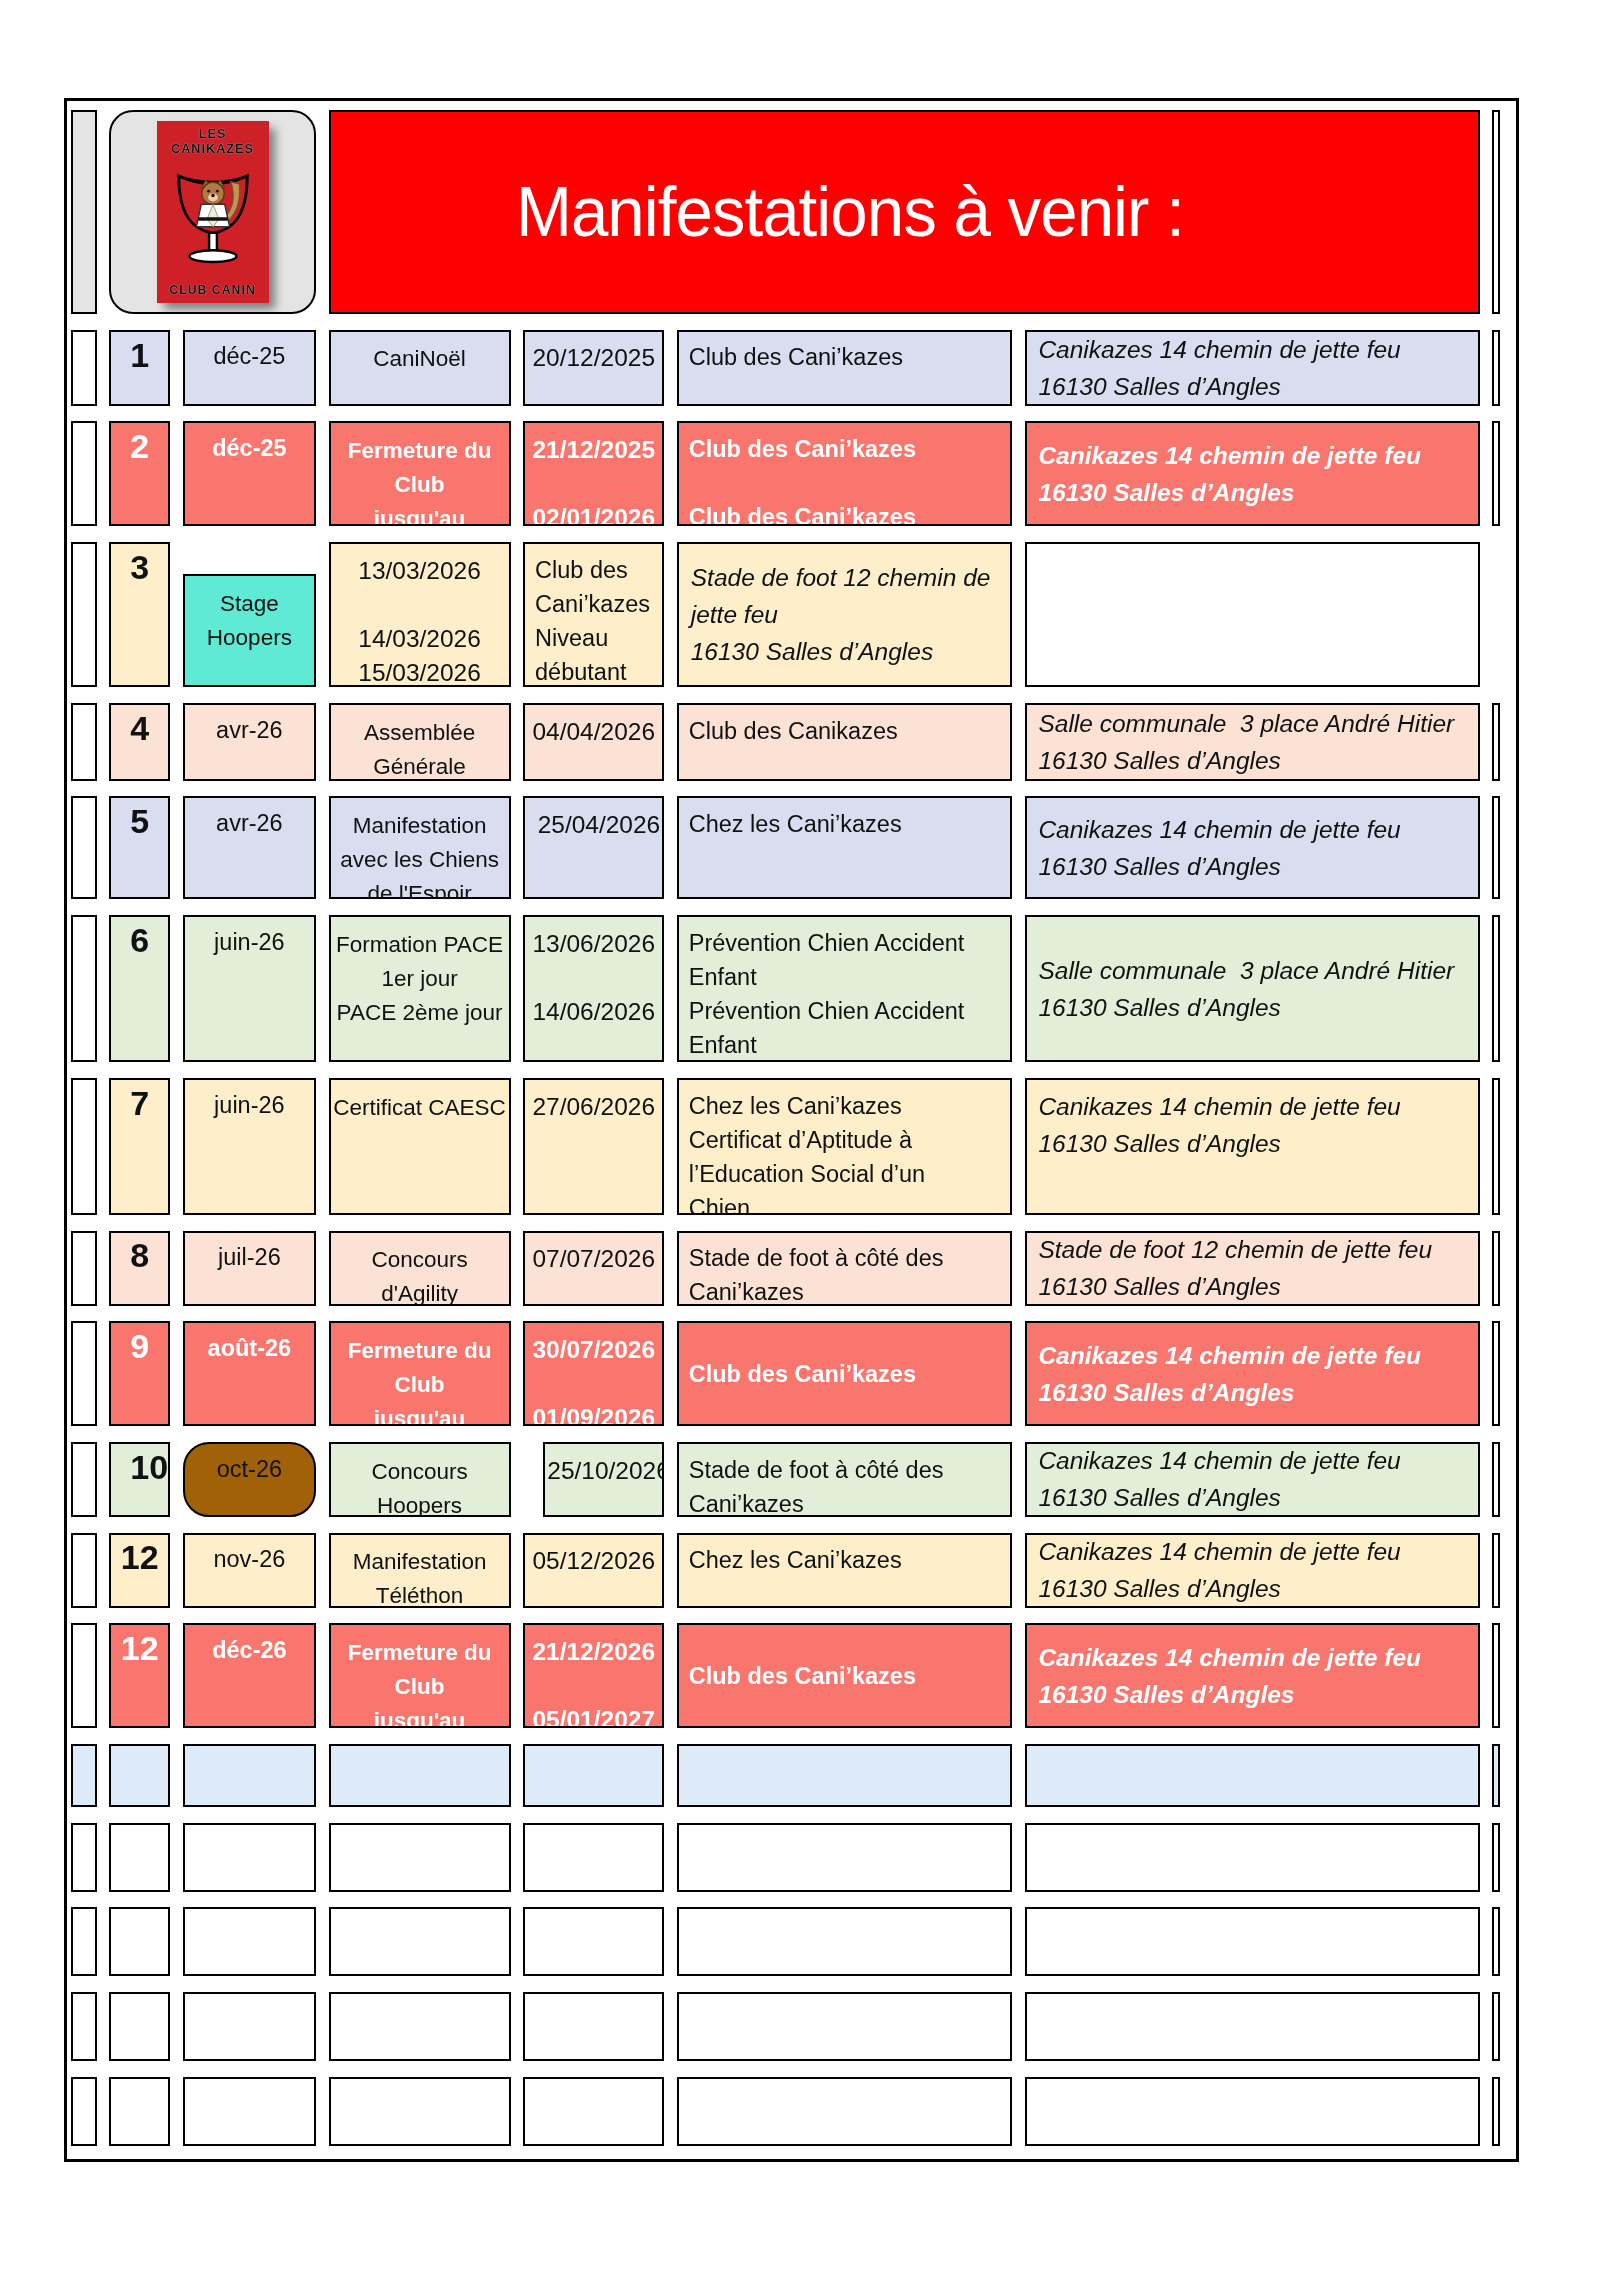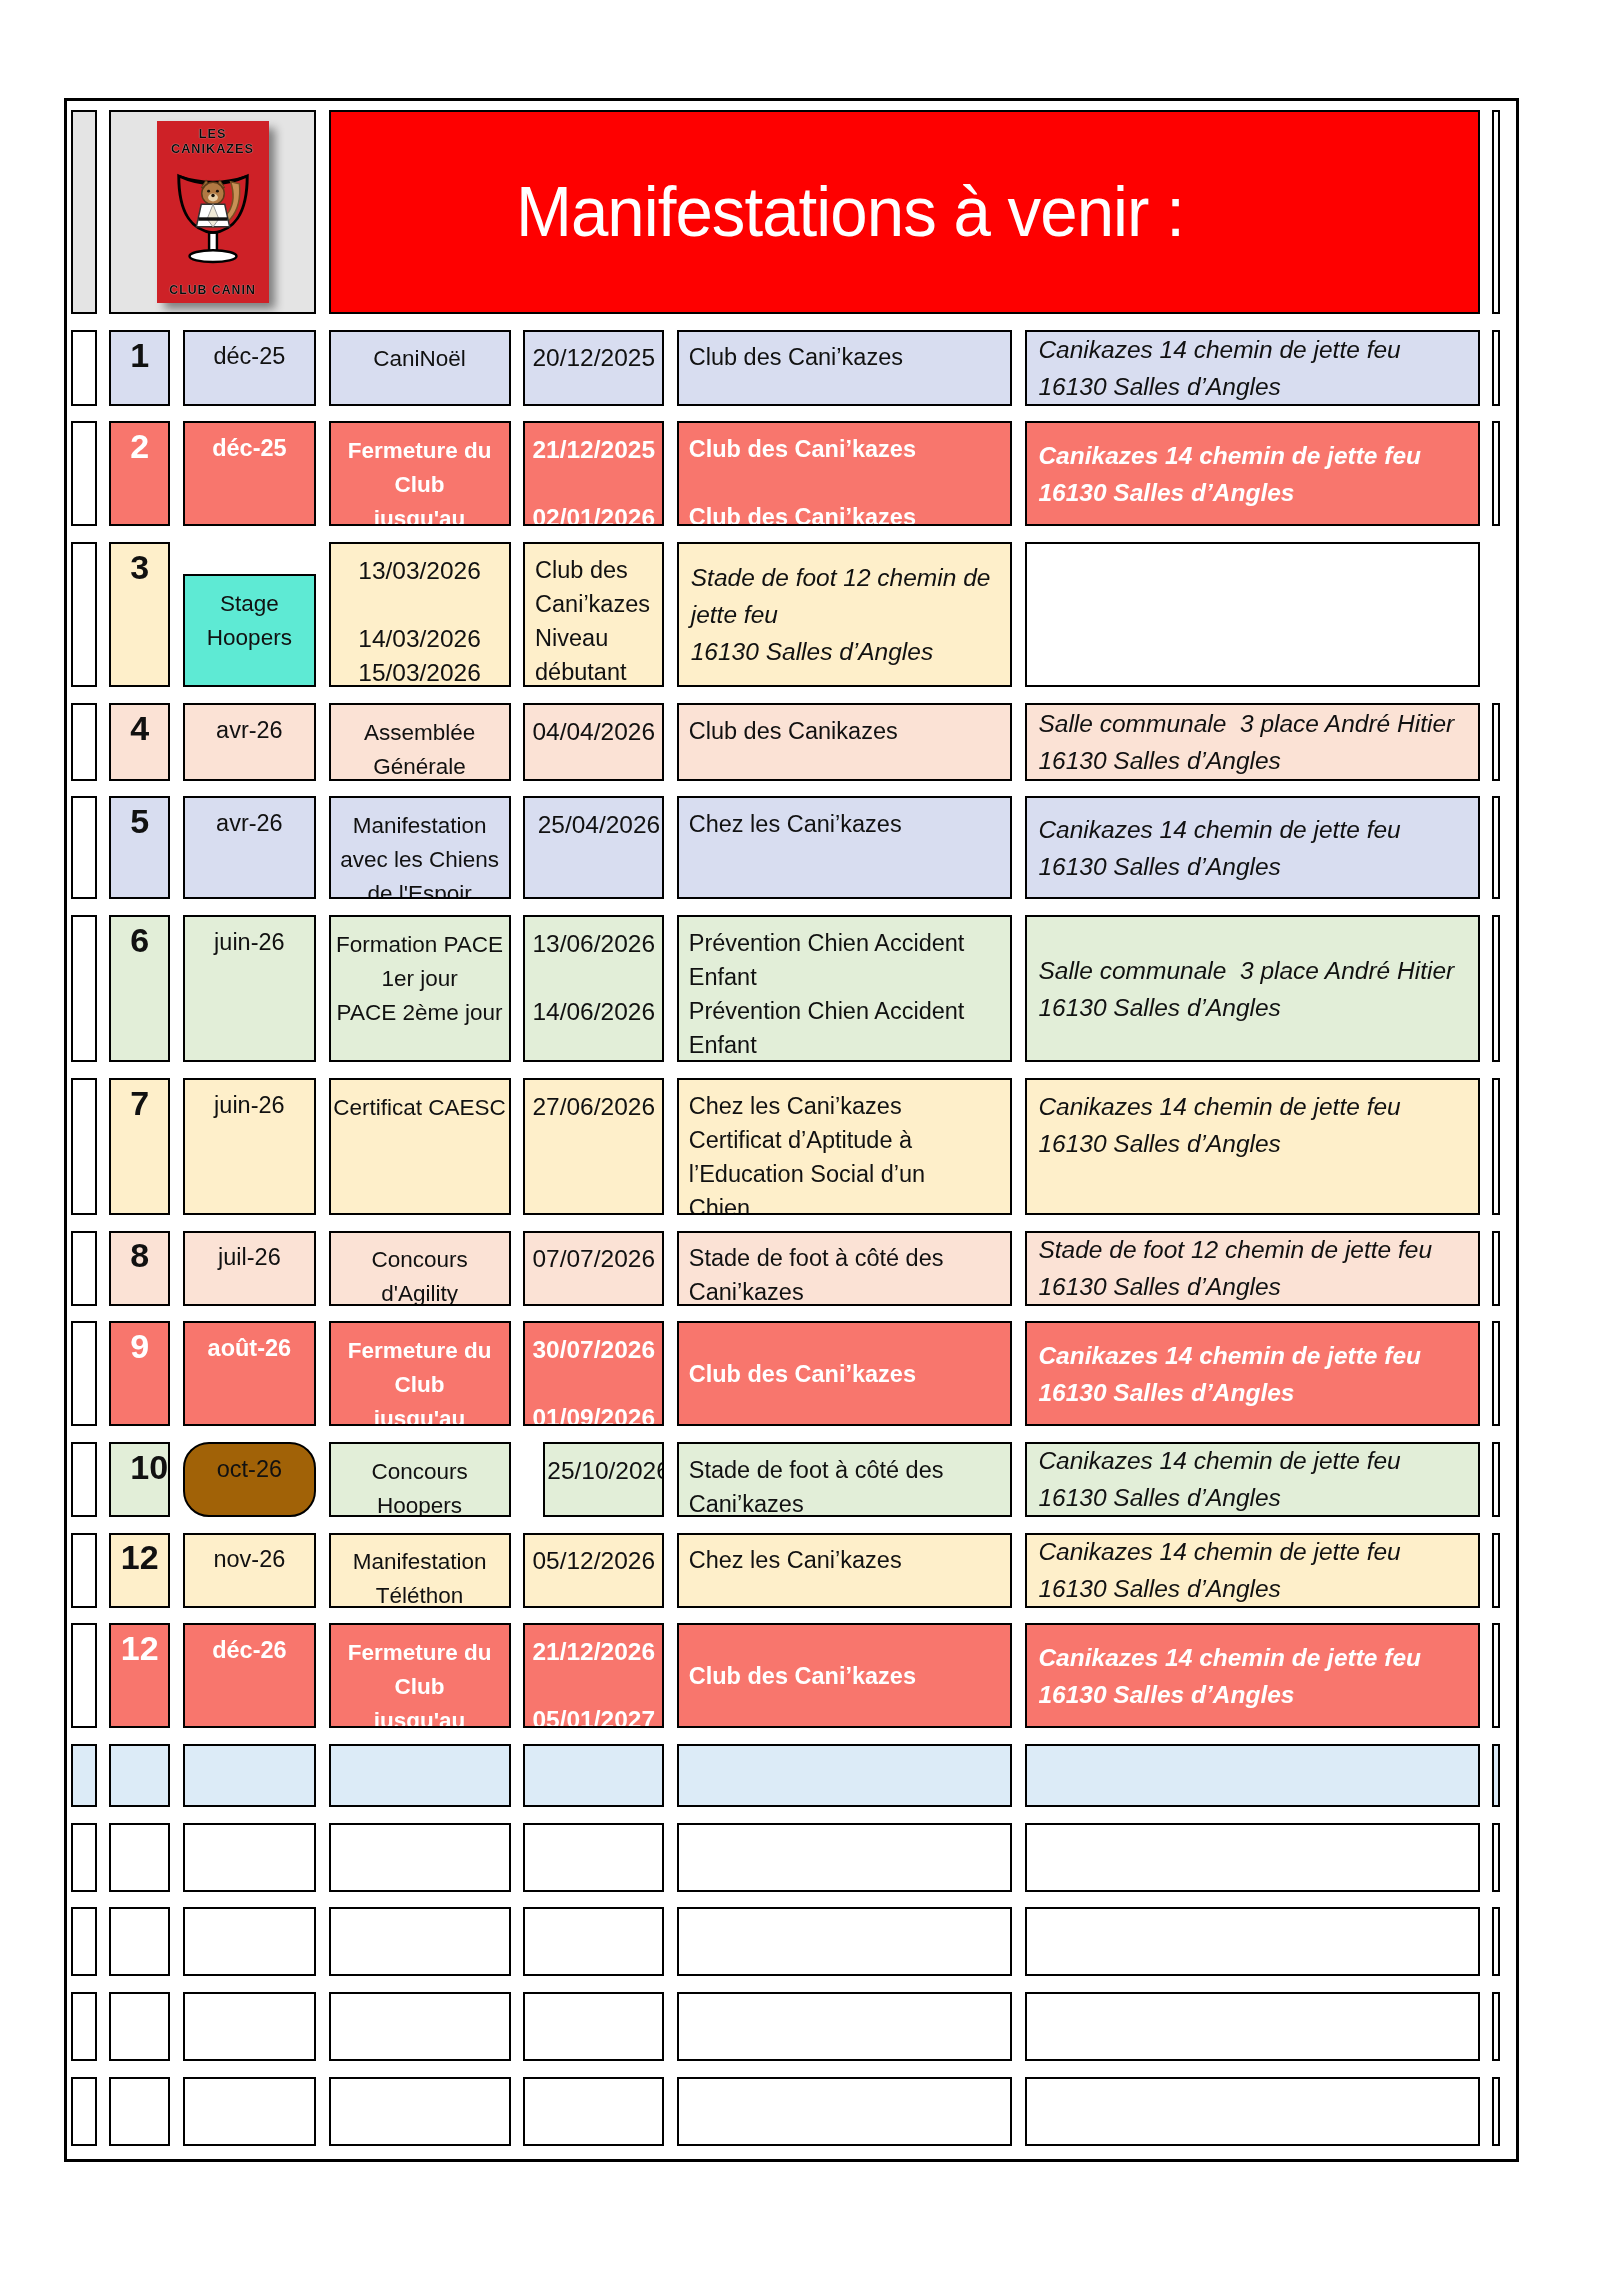--- a/index.html
+++ b/index.html
@@ -6,21 +6,21 @@
   body{width:1621px;height:2293px;position:relative;font-family:"Liberation Sans",sans-serif;color:#111;}
   
   .sheet{position:absolute;left:64px;top:98px;width:1455px;height:2064px;border:3.9px solid #000;box-sizing:border-box;background:#fff;}
   
   .grid{position:absolute;left:71px;top:110px;display:grid;
         grid-template-columns:25.5px 61px 133px 182px 141px 335px 455px 7.8px;
         column-gap:12.7px;row-gap:15.7px;}
   .cell{border:2.5px solid #000;box-sizing:border-box;background:#fff;overflow:hidden;}
   
   .h-spacer{grid-column:1;grid-row:1;}
-  .h-logo{grid-column:2/4;grid-row:1;display:flex;align-items:center;justify-content:center;}
+  .h-logo{grid-column:2/4;grid-row:1;display:flex;align-items:center;justify-content:center;border-radius:24px;}
   .h-banner{grid-column:4/8;grid-row:1;display:flex;align-items:center;justify-content:center;}
   .h-spacer-r{grid-column:8;grid-row:1;}
   .banner-title{font-size:70px;letter-spacing:-1px;color:#fff;transform:translateX(-54px) scaleX(.96);white-space:nowrap;}
   
   .logo{width:112px;height:182px;box-shadow:6.9px 6.9px 8.8px rgba(0,0,0,.45);display:flex;flex-direction:column;align-items:center;justify-content:space-between;padding:5.9px 2px;box-sizing:border-box;}
   .logo-top{font-weight:bold;text-align:center;line-height:14.7px;font-size:12.7px;letter-spacing:1px;color:#0a0a0a;text-shadow:0 0 1px #fff;}
   .logo-bottom{font-weight:bold;font-size:12.3px;letter-spacing:1px;color:#0a0a0a;text-shadow:0 0 1px #fff;}
   
   .c-num{font-weight:bold;font-size:34px;text-align:center;padding-top:3.9px;}
   .c-month{font-size:23.5px;text-align:center;padding-top:11.8px;}

